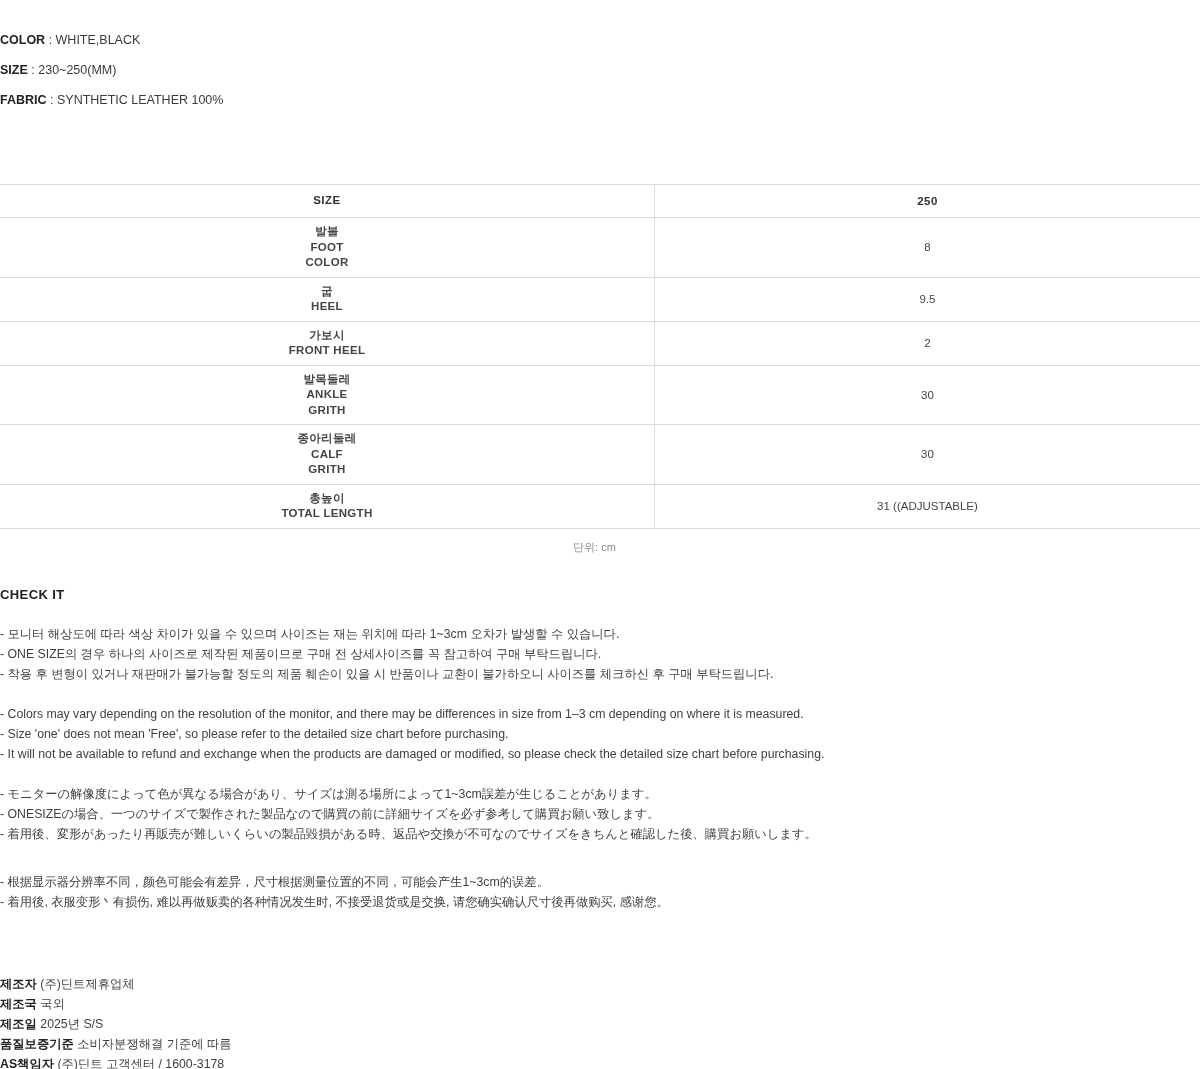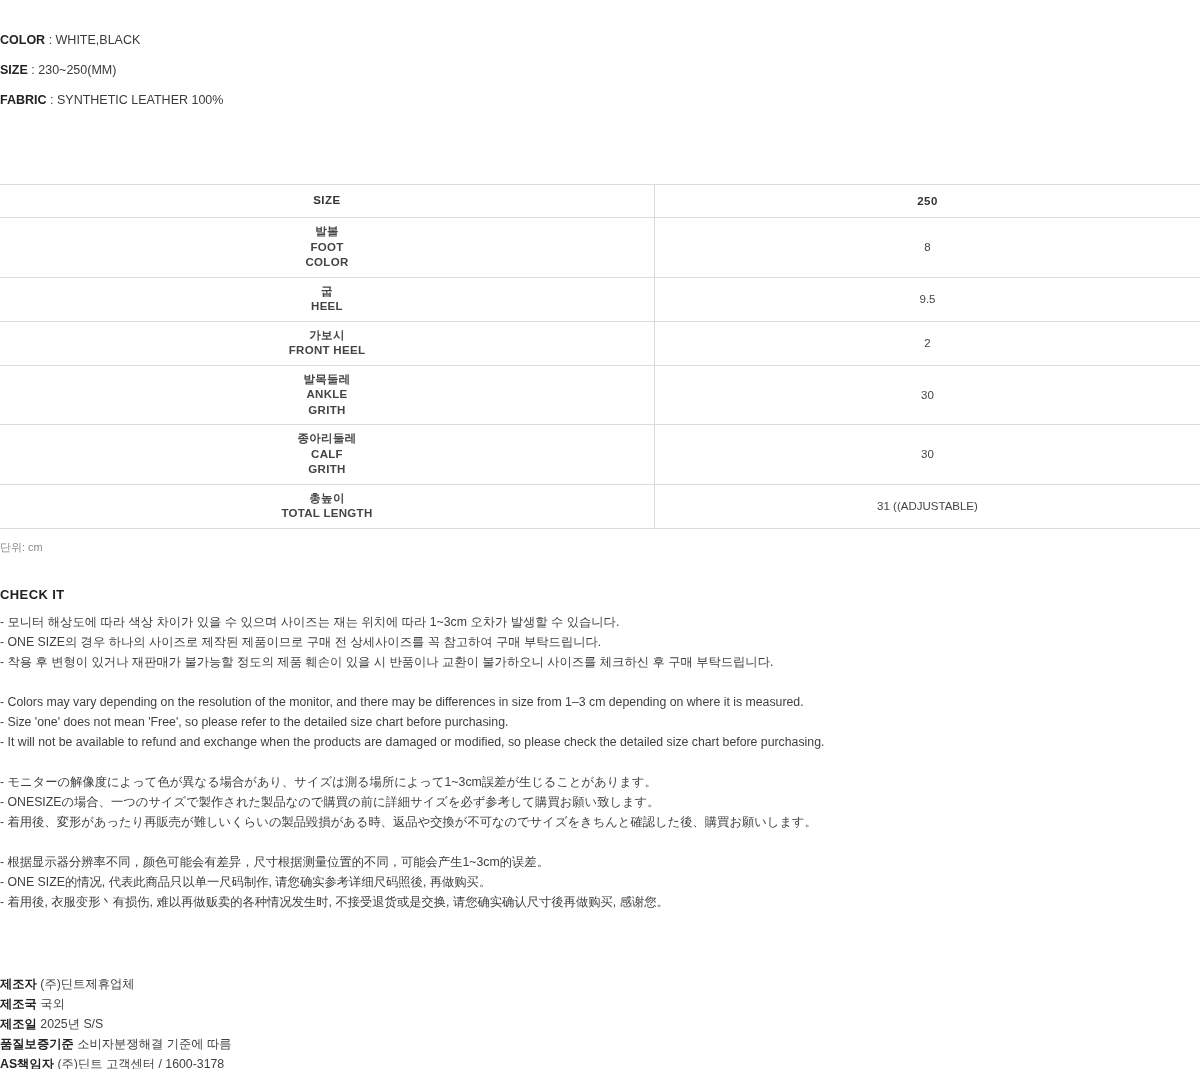--- a/index.html
+++ b/index.html
@@ -76,37 +76,37 @@
   td.value-cell {
     width: 500px;
     font-weight: normal;
   }
   tr.head td.value-cell {
     font-weight: bold;
   }
   .label-ko { display: block; }
   .label-en { display: block; }
   .unit-note {
-    text-align: left;
+    text-align: center;
     font-size: 11px;
     color: #8a8a8a;
     padding-top: 11px;
     padding-right: 11px;
   }
 
   
   .checkit-title {
     margin-top: 32px;
     font-size: 13px;
     font-weight: bold;
     color: #222222;
     letter-spacing: 0.4px;
   }
   .notes-block {
-    margin-top: 10px;
+    margin-top: 22px;
   }
   .note-line {
     font-size: 12.3px;
     line-height: 20px;
     color: #3f3f3f;
   }
   .note-gap { height: 20px; }
 
   
   .maker-block {
@@ -219,23 +219,22 @@
     <div class="note-line">- Size 'one' does not mean 'Free', so please refer to the detailed size chart before purchasing.</div>
     <div class="note-line">- It will not be available to refund and exchange when the products are damaged or modified, so please check the detailed size chart before purchasing.</div>
   </div>
   <div class="note-gap"></div>
   <div class="notes-block" style="margin-top:0">
     <div class="note-line">- モニターの解像度によって色が異なる場合があり、サイズは測る場所によって1~3cm誤差が生じることがあります。</div>
     <div class="note-line">- ONESIZEの場合、一つのサイズで製作された製品なので購買の前に詳細サイズを必ず参考して購買お願い致します。</div>
     <div class="note-line">- 着用後、変形があったり再販売が難しいくらいの製品毀損がある時、返品や交換が不可なのでサイズをきちんと確認した後、購買お願いします。</div>
   </div>
   <div class="note-gap"></div>
-  <div class="notes-block" style="margin-top:0">
+  <div class="notes-block" style="margin-top:8px">
     <div class="note-line">- 根据显示器分辨率不同，颜色可能会有差异，尺寸根据测量位置的不同，可能会产生1~3cm的误差。</div>
-    <div class="note-line">- ONE SIZE的情况, 代表此商品只以单一尺码制作, 请您确实参考详细尺码照後, 再做购买。</div>
     <div class="note-line">- 着用後, 衣服变形丶有损伤, 难以再做贩卖的各种情况发生时, 不接受退货或是交换, 请您确实确认尺寸後再做购买, 感谢您。</div>
   </div>
 
   <div class="maker-block">
     <div class="maker-row">
       <span class="maker-key">제조자</span>
       <span>(주)딘트제휴업체</span>
     </div>
     <div class="maker-row">
       <span class="maker-key">제조국</span>

